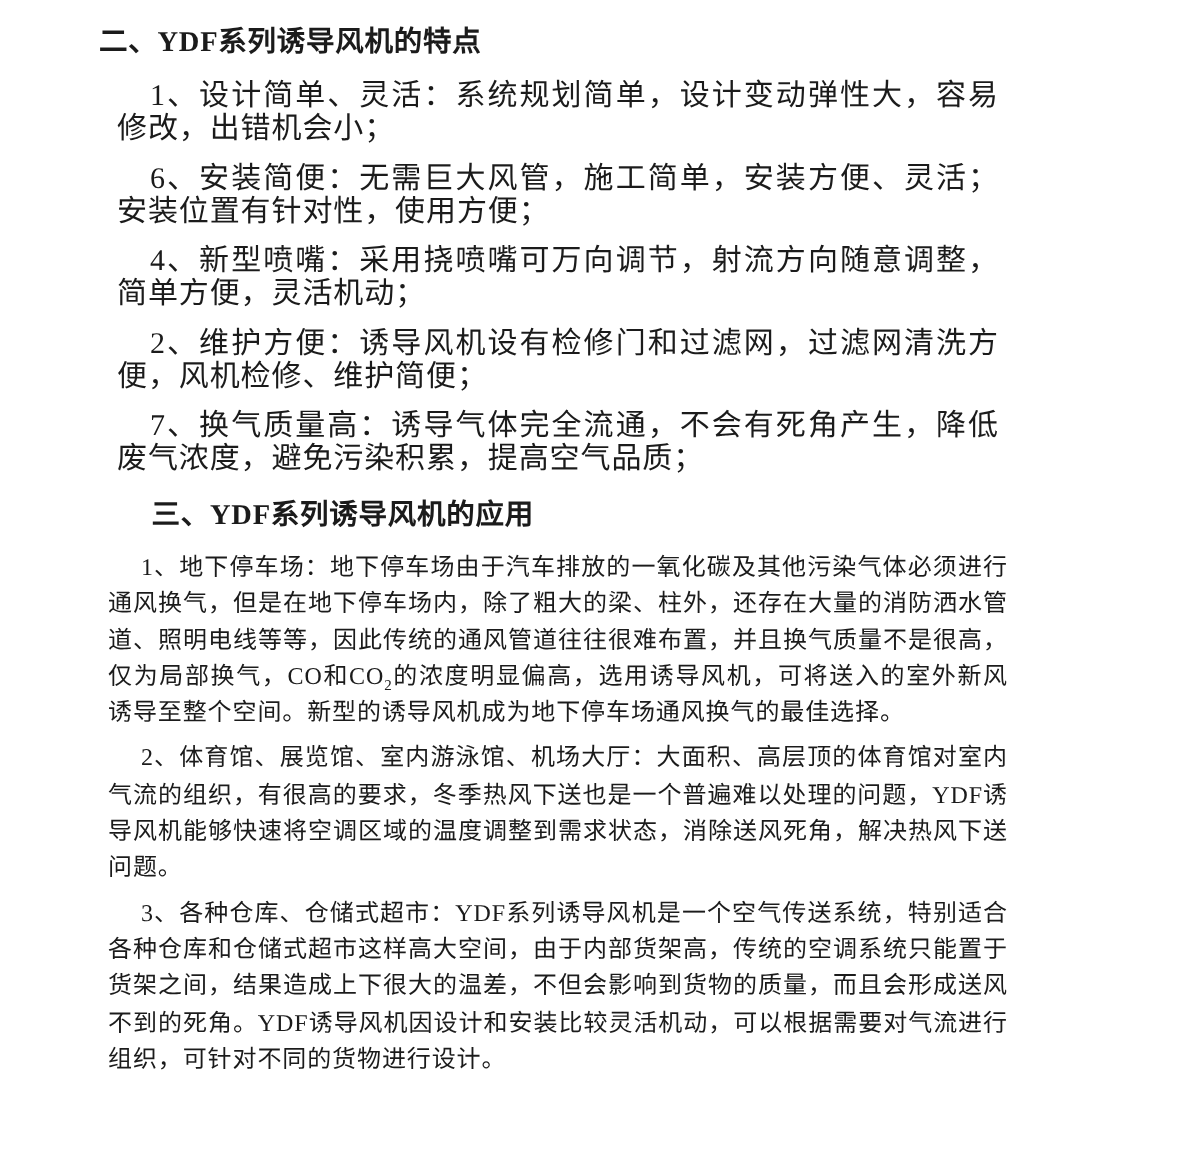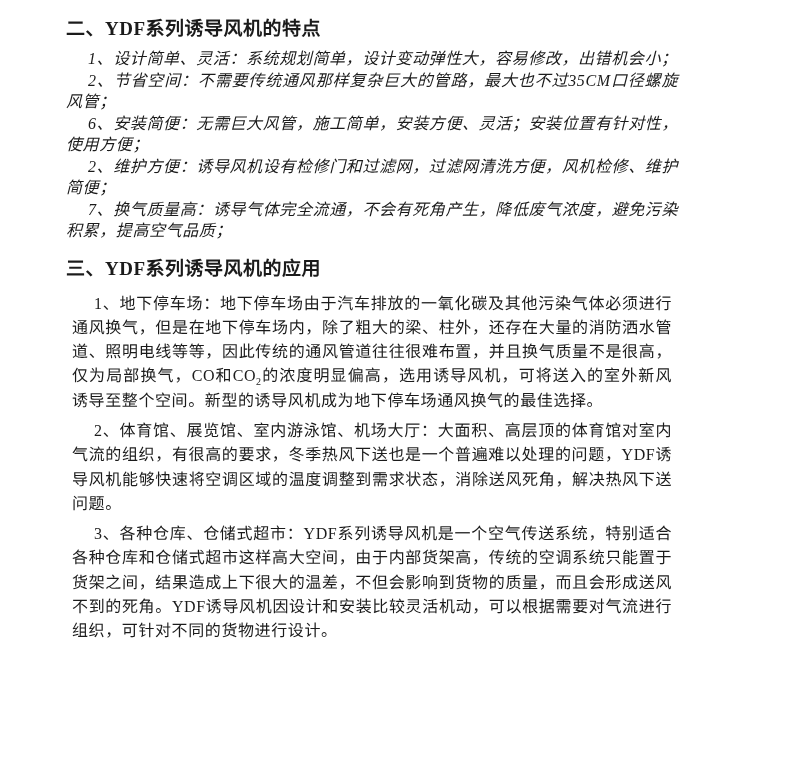--- a/index.html
+++ b/index.html
@@ -25,29 +25,29 @@
     font-size: 19px;
     font-weight: bold;
     line-height: 26px;
     margin: 6px 0 6px 0;
     letter-spacing: 0.5px;
     white-space: nowrap;
   }
   .section-heading.second {
     margin-top: 14px;
     margin-bottom: 10px;
+    margin-left: 35px;
   }
   .feature-list p {
-    margin: 0;
-    font-size: 16px;
+    margin: 12px;
+    font-size: 20px;
     line-height: 21.5px;
     letter-spacing: 0.6px;
     text-indent: 22px;
     text-align: justify;
-    font-style: italic;
   }
   .feature-list p.gap-above {
     margin-top: 10px;
   }
   .application-body p {
     margin: 6px;
     font-size: 16px;
     line-height: 24.3px;
     letter-spacing: 0.6px;
     text-indent: 22px;
@@ -60,22 +60,22 @@
 </style>
 </head>
 <body>
 
 <div class="page">
 
   <h2 class="section-heading">二、YDF系列诱导风机的特点</h2>
 
   <div class="feature-list">
     <p>1、设计简单、灵活：系统规划简单，设计变动弹性大，容易修改，出错机会小；</p>
-    <p>2、节省空间：不需要传统通风那样复杂巨大的管路，最大也不过35CM口径螺旋风管；</p>
     <p>6、安装简便：无需巨大风管，施工简单，安装方便、灵活；安装位置有针对性，使用方便；</p>
+    <p class="gap-above">4、新型喷嘴：采用挠喷嘴可万向调节，射流方向随意调整，简单方便，灵活机动；</p>
     <p>2、维护方便：诱导风机设有检修门和过滤网，过滤网清洗方便，风机检修、维护简便；</p>
     <p>7、换气质量高：诱导气体完全流通，不会有死角产生，降低废气浓度，避免污染积累，提高空气品质；</p>
   </div>
 
   <h2 class="section-heading second">三、YDF系列诱导风机的应用</h2>
 
   <div class="application-body">
     <p><span>1、地下停车场：地下停车场由于汽车排放的一氧化碳及其他污染气体必须进行通风换气，但是在地下停车场内，除了粗大的梁、柱外，还存在大量的消防洒水管道、照明电线等等，因此传统的通风管道往往很难布置，并且换气质量不是很高，仅为局部换气，CO和CO</span><sub>2</sub><span>的浓度明显偏高，选用诱导风机，可将送入的室外新风诱导至整个空间。新型的诱导风机成为地下停车场通风换气的最佳选择。</span></p>
     <p>2、体育馆、展览馆、室内游泳馆、机场大厅：大面积、高层顶的体育馆对室内气流的组织，有很高的要求，冬季热风下送也是一个普遍难以处理的问题，YDF诱导风机能够快速将空调区域的温度调整到需求状态，消除送风死角，解决热风下送问题。</p>
     <p>3、各种仓库、仓储式超市：YDF系列诱导风机是一个空气传送系统，特别适合各种仓库和仓储式超市这样高大空间，由于内部货架高，传统的空调系统只能置于货架之间，结果造成上下很大的温差，不但会影响到货物的质量，而且会形成送风不到的死角。YDF诱导风机因设计和安装比较灵活机动，可以根据需要对气流进行组织，可针对不同的货物进行设计。</p>

